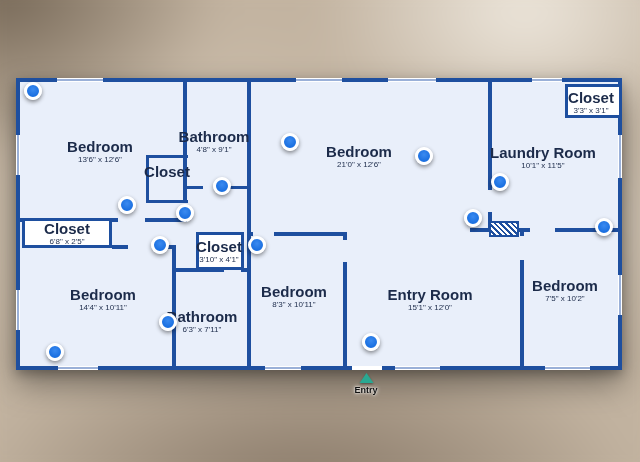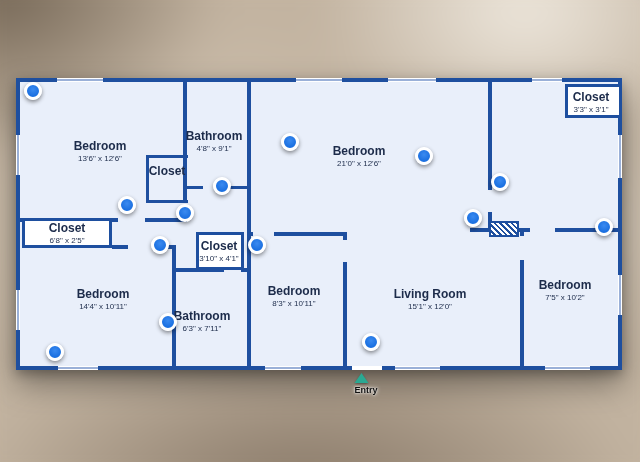--- a/index.html
+++ b/index.html
@@ -36,31 +36,31 @@
   .win-h { position:absolute; height:4px;
     background:linear-gradient(to bottom, #ffffff 30%, #9ab0d8 30% 70%, #ffffff 70%); }
   .win-v { position:absolute; width:4px;
     background:linear-gradient(to right, #ffffff 30%, #9ab0d8 30% 70%, #ffffff 70%); }
   .gap-h { position:absolute; height:4px; background:#ffffff; }
   #overlay { position:absolute; inset:0; z-index:2; }
   .room-label {
     position:absolute; transform:translate(-50%,-50%); text-align:center;
     color:var(--label-text, #1c2b4a); white-space:nowrap; line-height:1.15;
   }
-  .room-label .name { font-weight:bold; font-size:12px; }
+  .room-label .name { font-weight:bold; font-size:15px; }
   .room-label .dims { font-size:8px; }
   .marker {
     position:absolute; width:12px; height:12px; border-radius:50%;
     background:radial-gradient(circle at 50% 38%, #3a8af0, var(--marker-blue, #1a6fe0) 70%);
     border:3px solid #ffffff; transform:translate(-50%,-50%);
     box-shadow:0 2px 4px rgba(0,0,0,.45); cursor:pointer;
   }
   #entry {
     position:absolute; transform:translateX(-50%);
-    display:flex; flex-direction:column; align-items:flex-start;
+    display:flex; flex-direction:column; align-items:center;
   }
   #entry .tri {
     width:0; height:0; border-left:7px solid transparent; border-right:7px solid transparent;
     border-bottom:10px solid var(--entry-teal, #2aa892);
     filter:drop-shadow(0 1px 1px rgba(0,0,0,.4));
   }
   #entry .lbl {
     margin-top:2px; font-size:9px; font-weight:bold; color:#101010;
     text-shadow:0 0 2px #fff, 0 0 4px #fff;
   }
@@ -135,20 +135,24 @@
         <div class="name">Bathroom</div>
         <div class="dims">4'8" x 9'1"</div>
       </div>
       <div class="room-label" style="left: 167px; top: 172px;">
         <div class="name">Closet</div>
       </div>
       <div class="room-label" style="left: 359px; top: 156px;">
         <div class="name">Bedroom</div>
         <div class="dims">21'0" x 12'6"</div>
       </div>
+      <div class="room-label" style="left: 543px; top: 157px;">
+        <div class="name">Laundry Room</div>
+        <div class="dims">10'1" x 11'5"</div>
+      </div>
       <div class="room-label" style="left: 591px; top: 102px;">
         <div class="name">Closet</div>
         <div class="dims">3'3" x 3'1"</div>
       </div>
       <div class="room-label" style="left: 67px; top: 233px;">
         <div class="name">Closet</div>
         <div class="dims">6'8" x 2'5"</div>
       </div>
       <div class="room-label" style="left: 219px; top: 251px;">
         <div class="name">Closet</div>
@@ -160,21 +164,21 @@
       </div>
       <div class="room-label" style="left: 202px; top: 321px;">
         <div class="name">Bathroom</div>
         <div class="dims">6'3" x 7'11"</div>
       </div>
       <div class="room-label" style="left: 294px; top: 296px;">
         <div class="name">Bedroom</div>
         <div class="dims">8'3" x 10'11"</div>
       </div>
       <div class="room-label" style="left: 430px; top: 299px;">
-        <div class="name">Living Room</div>
+        <div class="name">Entry Room</div>
         <div class="dims">15'1" x 12'0"</div>
       </div>
       <div class="room-label" style="left: 565px; top: 290px;">
         <div class="name">Bedroom</div>
         <div class="dims">7'5" x 10'2"</div>
       </div>
       <div class="marker" style="left: 33px; top: 91px;"></div>
       <div class="marker" style="left: 290px; top: 142px;"></div>
       <div class="marker" style="left: 424px; top: 156px;"></div>
       <div class="marker" style="left: 500px; top: 182px;"></div>

